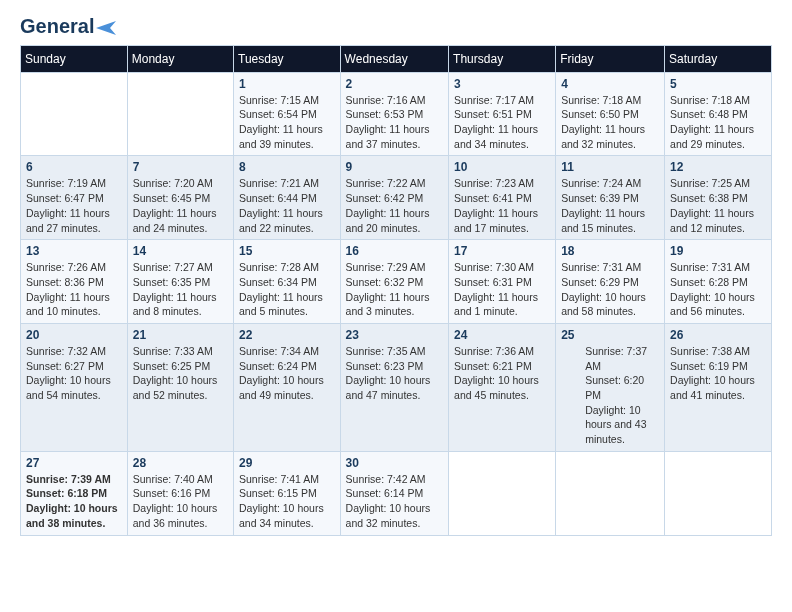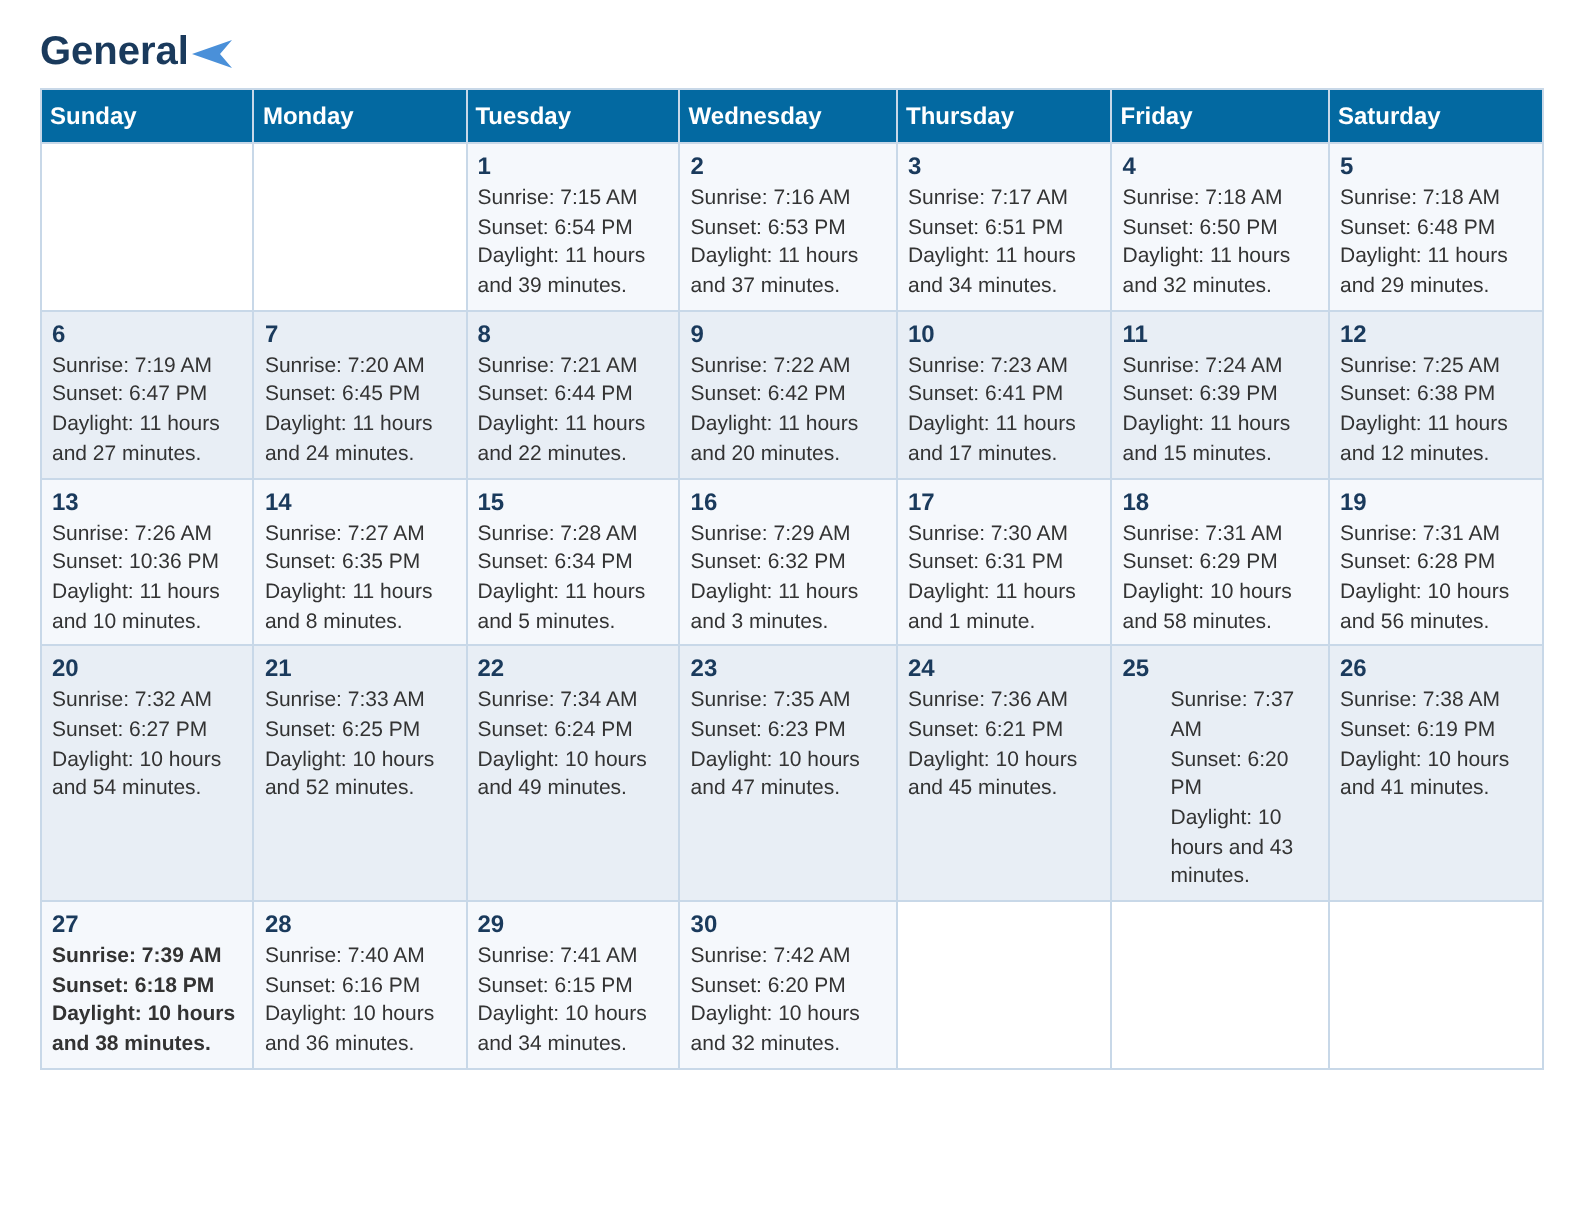--- a/index.html
+++ b/index.html
@@ -32,26 +32,26 @@
     .subtitle {
       font-size: 14px;
       color: #333;
     }
     .calendar {
       width: 100%;
       border-collapse: collapse;
       font-size: 11px;
     }
     .calendar thead th {
-      background-color: #0369a1;
+      background-color: #0f172a;
       color: #fff;
       padding: 6px 4px;
       text-align: left;
       font-size: 12px;
-      font-weight: bold;
+      font-weight: normal;
       border: 1px solid #c8d8e8;
     }
     .calendar tbody td {
       vertical-align: top;
       border: 1px solid #c8d8e8;
       padding: 4px 5px;
       width: 113px;
       min-height: 70px;
       background: #fff;
     }
@@ -183,21 +183,21 @@
           <span class="day-num">12</span>
           <div class="day-info" style="white-space: pre-line;">Sunrise: 7:25 AM
 Sunset: 6:38 PM
 Daylight: 11 hours and 12 minutes.</div>
         </td>
       </tr>
       <tr>
         <td>
           <span class="day-num">13</span>
           <div class="day-info" style="white-space: pre-line;">Sunrise: 7:26 AM
-Sunset: 10:36 PM
+Sunset: 8:36 PM
 Daylight: 11 hours and 10 minutes.</div>
         </td>
         <td>
           <span class="day-num">14</span>
           <div class="day-info" style="white-space: pre-line;">Sunrise: 7:27 AM
 Sunset: 6:35 PM
 Daylight: 11 hours and 8 minutes.</div>
         </td>
         <td>
           <span class="day-num">15</span>
@@ -289,21 +289,21 @@
         </td>
         <td>
           <span class="day-num">29</span>
           <div class="day-info" style="white-space: pre-line;">Sunrise: 7:41 AM
 Sunset: 6:15 PM
 Daylight: 10 hours and 34 minutes.</div>
         </td>
         <td>
           <span class="day-num">30</span>
           <div class="day-info" style="white-space: pre-line;">Sunrise: 7:42 AM
-Sunset: 6:20 PM
+Sunset: 6:14 PM
 Daylight: 10 hours and 32 minutes.</div>
         </td>
         <td class="empty-cell"></td>
         <td class="empty-cell"></td>
         <td class="empty-cell"></td>
       </tr>
     </tbody>
 </table>
 
 </body></html>

